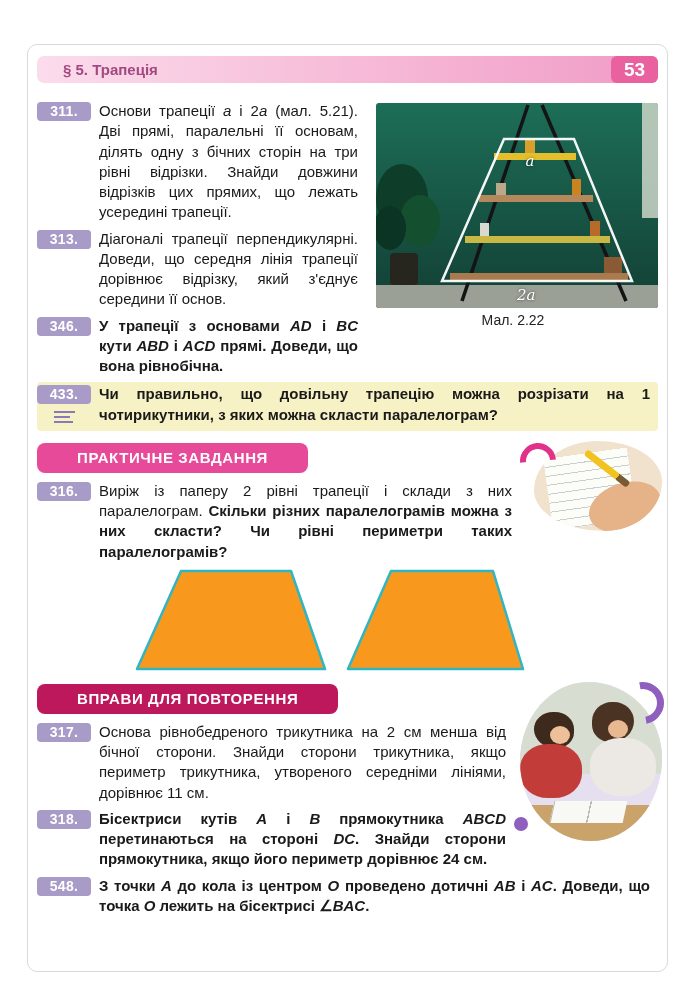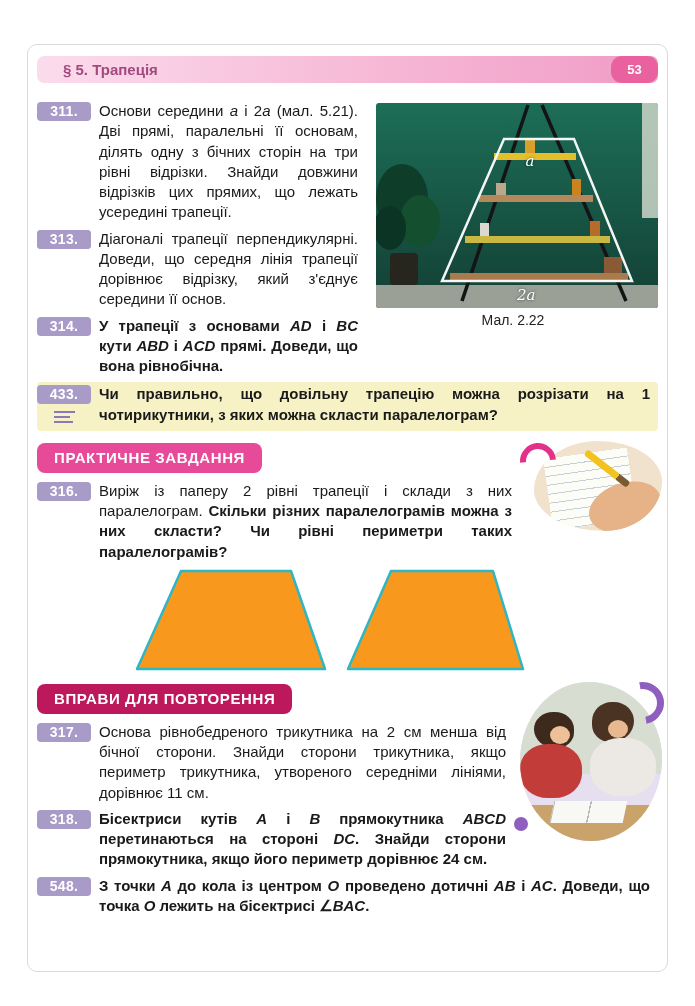--- a/index.html
+++ b/index.html
@@ -6,22 +6,22 @@
   .canvas{position:relative;width:695px;height:1006px;background:#fff;overflow:hidden;
           font-family:"Liberation Sans",sans-serif;color:#1a1a1a;}
   .page{position:absolute;left:27px;top:44px;width:641px;height:928px;box-sizing:border-box;
         border:1.5px solid #dadada;border-radius:10px;background:#fff;overflow:hidden;}
 
   
   .header-bar{position:absolute;top:11px;left:9px;right:9px;height:27px;border-radius:7px;
               background:linear-gradient(90deg,#fbdcec 0%,#f6b8d6 55%,#f09cc6 100%);
               display:flex;align-items:center;}
   .section-label{padding-left:26px;font-weight:bold;font-size:15px;color:#a3497f;}
-  .page-number{position:absolute;right:0;top:0;width:47px;height:27px;border-radius:11px;
-               background:#e9619f;color:#fff;font-weight:bold;font-size:13px;
+  .page-number{position:absolute;right:0;top:0;width:47px;height:27px;border-radius:6px;
+               background:#e9619f;color:#fff;font-weight:bold;font-size:19px;
                display:flex;align-items:center;justify-content:center;}
 
   
   .content{position:absolute;top:56px;left:9px;right:9px;bottom:6px;
            font-size:15px;line-height:1.35;text-align:justify;}
 
   .problem{position:relative;padding-left:62px;padding-right:8px;margin-bottom:6px;}
   .badge{position:absolute;left:0;top:1px;width:54px;height:19px;border-radius:4px;
          background:#a99bc8;color:#fff;font-weight:bold;font-size:14px;line-height:19px;
          text-align:center;letter-spacing:.3px;}
@@ -33,21 +33,21 @@
   .figure{float:right;width:290px;margin:2px 0 6px 10px;text-align:center;}
   .fig-photo{position:relative;width:282px;height:205px;margin:0 0 0 8px;border-radius:3px;overflow:hidden;}
   .fig-caption{font-size:14px;color:#222;margin-top:3px;text-align:center;}
   .fig-label{position:absolute;font-family:"DejaVu Serif",serif;font-style:italic;color:#fff;
              font-size:15px;text-shadow:0 0 3px rgba(0,0,0,.6);}
   .fig-label.top{left:53%;top:48px;}
   .fig-label.bottom{left:50%;bottom:3px;}
 
   
   .banner-row{margin:12px 0 8px;}
-  .banner{display:inline-flex;align-items:center;height:30px;padding:0 17px;border-radius:8px;
+  .banner{display:inline-flex;align-items:center;height:30px;padding:0 40px;border-radius:8px;
           color:#fff;font-weight:bold;font-size:15px;letter-spacing:.6px;}
   .banner.practical{background:#e84a9a;}
   .banner.review{background:#be185d;}
 
   
   .trapezoids{display:flex;gap:16px;margin:6px 0 10px 96px;}
 
   
   .photo-blob{float:right;position:relative;}
   .practical-blob{width:142px;height:98px;margin:0 -4px 6px 8px;}
@@ -133,34 +133,34 @@
             <polygon points="128,36 198,36 256,178 66,178" fill="none" stroke="#ffffff" stroke-width="2.5" opacity="0.95"></polygon>
           </svg>
           <span class="fig-label top">a</span>
           <span class="fig-label bottom">2a</span>
         </div>
         <div class="fig-caption">Мал. 2.22</div>
       </div>
 
       <div class="problem">
         <span class="badge">311.</span>
-        <span><span>Основи середини </span><span style="font-style: italic;">a</span><span> і 2</span><span style="font-style: italic;">a</span><span> (мал. 5.21). Дві прямі, паралельні її основам, ділять одну з бічних сторін на три рівні відрізки. Знайди довжини відрізків цих прямих, що лежать усередині трапеції.</span></span>
+        <span><span>Основи трапеції </span><span style="font-style: italic;">a</span><span> і 2</span><span style="font-style: italic;">a</span><span> (мал. 5.21). Дві прямі, паралельні її основам, ділять одну з бічних сторін на три рівні відрізки. Знайди довжини відрізків цих прямих, що лежать усередині трапеції.</span></span>
       </div>
 
       <div class="problem">
         <span class="badge">197.</span>
       </div>
 
       <div class="problem">
         <span class="badge">313.</span>
         <span><span>Діагоналі трапеції перпендикулярні. Доведи, що середня лінія трапеції дорівнює відрізку, який з'єднує середини її основ.</span></span>
       </div>
 
       <div class="problem">
-        <span class="badge">314.</span>
+        <span class="badge">346.</span>
         <span><span style="font-weight: bold;">У трапеції з основами </span><span style="font-weight: bold; font-style: italic;">AD</span><span style="font-weight: bold;"> і </span><span style="font-weight: bold; font-style: italic;">BC</span><span style="font-weight: bold;"> кути </span><span style="font-weight: bold; font-style: italic;">ABD</span><span style="font-weight: bold;"> і </span><span style="font-weight: bold; font-style: italic;">ACD</span><span style="font-weight: bold;"> прямі. Доведи, що вона рівнобічна.</span></span>
       </div>
 
       <div class="problem highlight">
         <span class="badge">433.</span>
         <svg class="task-icon" viewBox="0 0 24 16">
           <line x1="1" y1="3" x2="22" y2="3" stroke="#8a79b5" stroke-width="2"></line>
           <line x1="1" y1="8" x2="17" y2="8" stroke="#8a79b5" stroke-width="2"></line>
           <line x1="1" y1="13" x2="20" y2="13" stroke="#8a79b5" stroke-width="2"></line>
         </svg>

